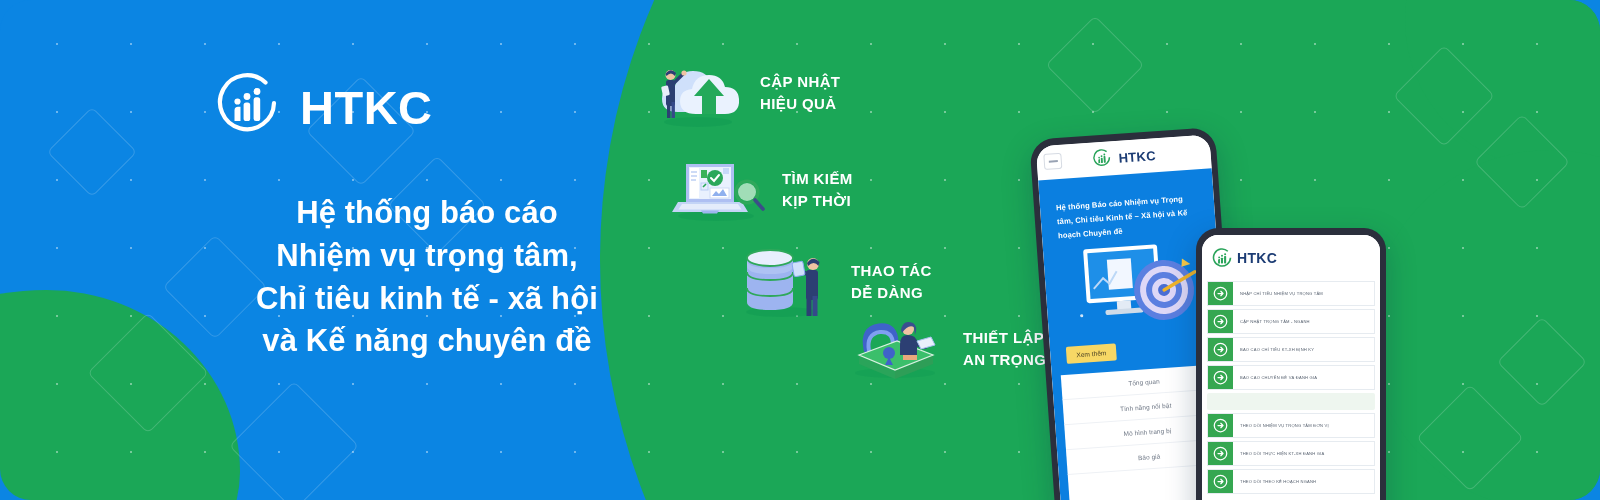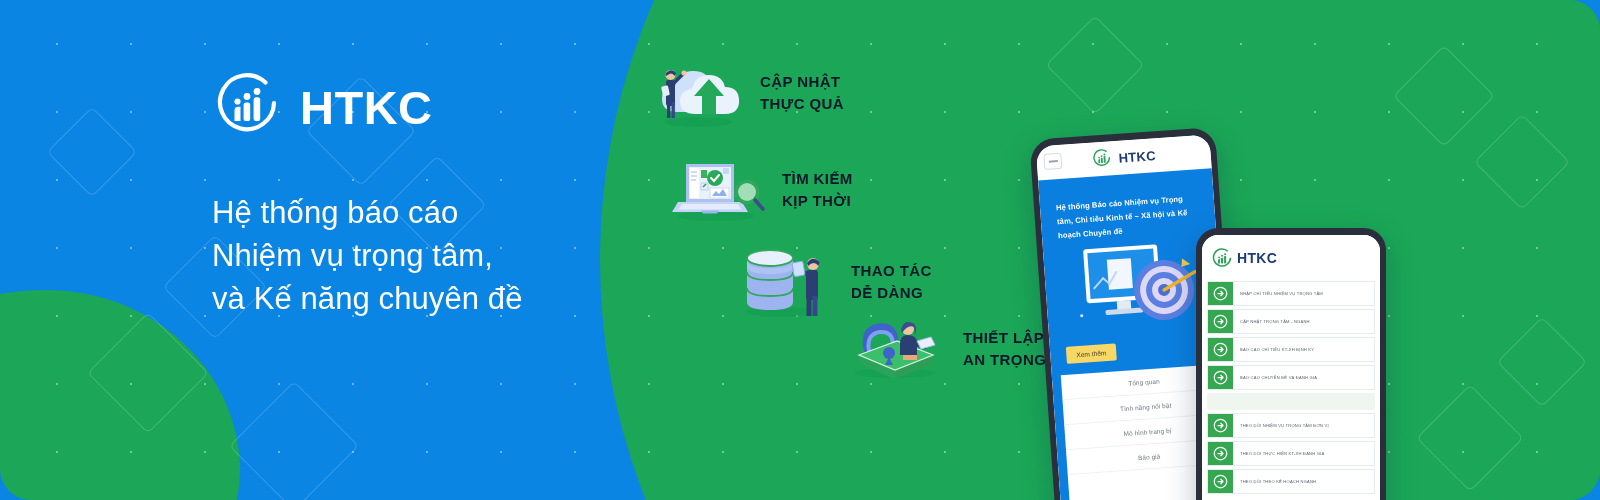--- a/index.html
+++ b/index.html
@@ -40,29 +40,29 @@
   .blob-r2 { width:360px; height:360px; right:-130px; top:150px; border-radius:50%; }
 
   
   .left-col { position:absolute; left:212px; top:72px; width:430px; z-index:5; }
   .brand { display:flex; align-items:center; gap:18px; }
   .brand-mark { width:70px; height:70px; flex:none; }
   .brand-name {
     color:#fff; font-size:47px; font-weight:bold; letter-spacing:.5px; line-height:1;
   }
   .headline {
-    margin-top:50px; color:#fff; font-weight:normal;
-    font-size:31px; line-height:1.38; letter-spacing:.1px;
+    margin-top:50px; color:#fff; font-weight:bold;
+    font-size:31px; line-height:1.38; letter-spacing:.1px;text-align:center;
   }
   .headline div { white-space:nowrap; }
 
   
   .feature { position:absolute; display:flex; align-items:center; gap:14px; z-index:6; }
   .feature-label {
-    color:#0f172a; font-weight:bold; font-size:15px; line-height:1.45;
+    color:#ffffff; font-weight:bold; font-size:15px; line-height:1.45;
     letter-spacing:.4px; white-space:nowrap;
   }
   .f1 { left:650px; top:52px; }
   .f2 { left:668px; top:150px; }
   .f3 { left:737px; top:240px; }
   .f4 { left:845px; top:311px; }
   .fig { position:relative; flex:none; }
 
   
   .phone {
@@ -175,20 +175,21 @@
           <rect x="31.6" y="30.5" width="6.6" height="18.5" rx="2.6" fill="#fff"></rect>
           <rect x="41.6" y="25.2" width="6.6" height="23.8" rx="2.6" fill="#fff"></rect>
         </svg>
       </span>
       <span class="brand-name">HTKC</span>
     </div>
 
     <div class="headline">
       <div>Hệ thống báo cáo</div>
       <div>Nhiệm vụ trọng tâm,</div>
+      <div>Chỉ tiêu kinh tế - xã hội</div>
       <div>và Kế năng chuyên đề</div>
     </div>
   </div>
 
   <div class="feature f1">
     <span class="fig">
       <svg width="96" height="78" viewBox="0 0 96 78">
         <ellipse cx="48" cy="70" rx="34" ry="5" fill="#0f9a52" opacity=".45"></ellipse>
         <path d="M28 60 Q12 60 12 47 Q12 35 25 34 Q28 19 43 19 Q58 19 61 32 Q76 31 78 44 Q80 60 64 60 Z" fill="#cfe0fb"></path>
         <path d="M46 62 Q30 62 30 49 Q30 38 42 37 Q45 23 59 23 Q72 23 75 35 Q88 35 89 47 Q90 62 75 62 Z" fill="#eaf2fe"></path>
@@ -200,21 +201,21 @@
           <circle cx="20.5" cy="23" r="5" fill="#f0c3a3"></circle>
           <path d="M15.5 22 Q20.5 15 26 21 L25 24 Q21 19 16.5 24 Z" fill="#2c3f73"></path>
           <path d="M24 31 L33 22" stroke="#2c3f73" stroke-width="3.4" stroke-linecap="round"></path>
           <circle cx="34" cy="21" r="2.6" fill="#f0c3a3"></circle>
           <rect x="12" y="34" width="7" height="10" rx="1.5" fill="#e8eef9" transform="rotate(-12 15 39)"></rect>
         </g>
       </svg>
     </span>
     <span class="feature-label">
       <span>CẬP NHẬT</span><br>
-      <span>THỰC QUẢ</span>
+      <span>HIỆU QUẢ</span>
     </span>
   </div>
 
   <div class="feature f2">
     <span class="fig">
       <svg width="100" height="76" viewBox="0 0 100 76">
         <ellipse cx="48" cy="66" rx="38" ry="5" fill="#0f9a52" opacity=".45"></ellipse>
         <path d="M18 14 L66 14 L66 52 L18 52 Z" fill="#aebff2"></path>
         <path d="M21 17 L63 17 L63 49 L21 49 Z" fill="#e9f1fe"></path>
         <rect x="22" y="18" width="9" height="30" fill="#ffffff"></rect>

